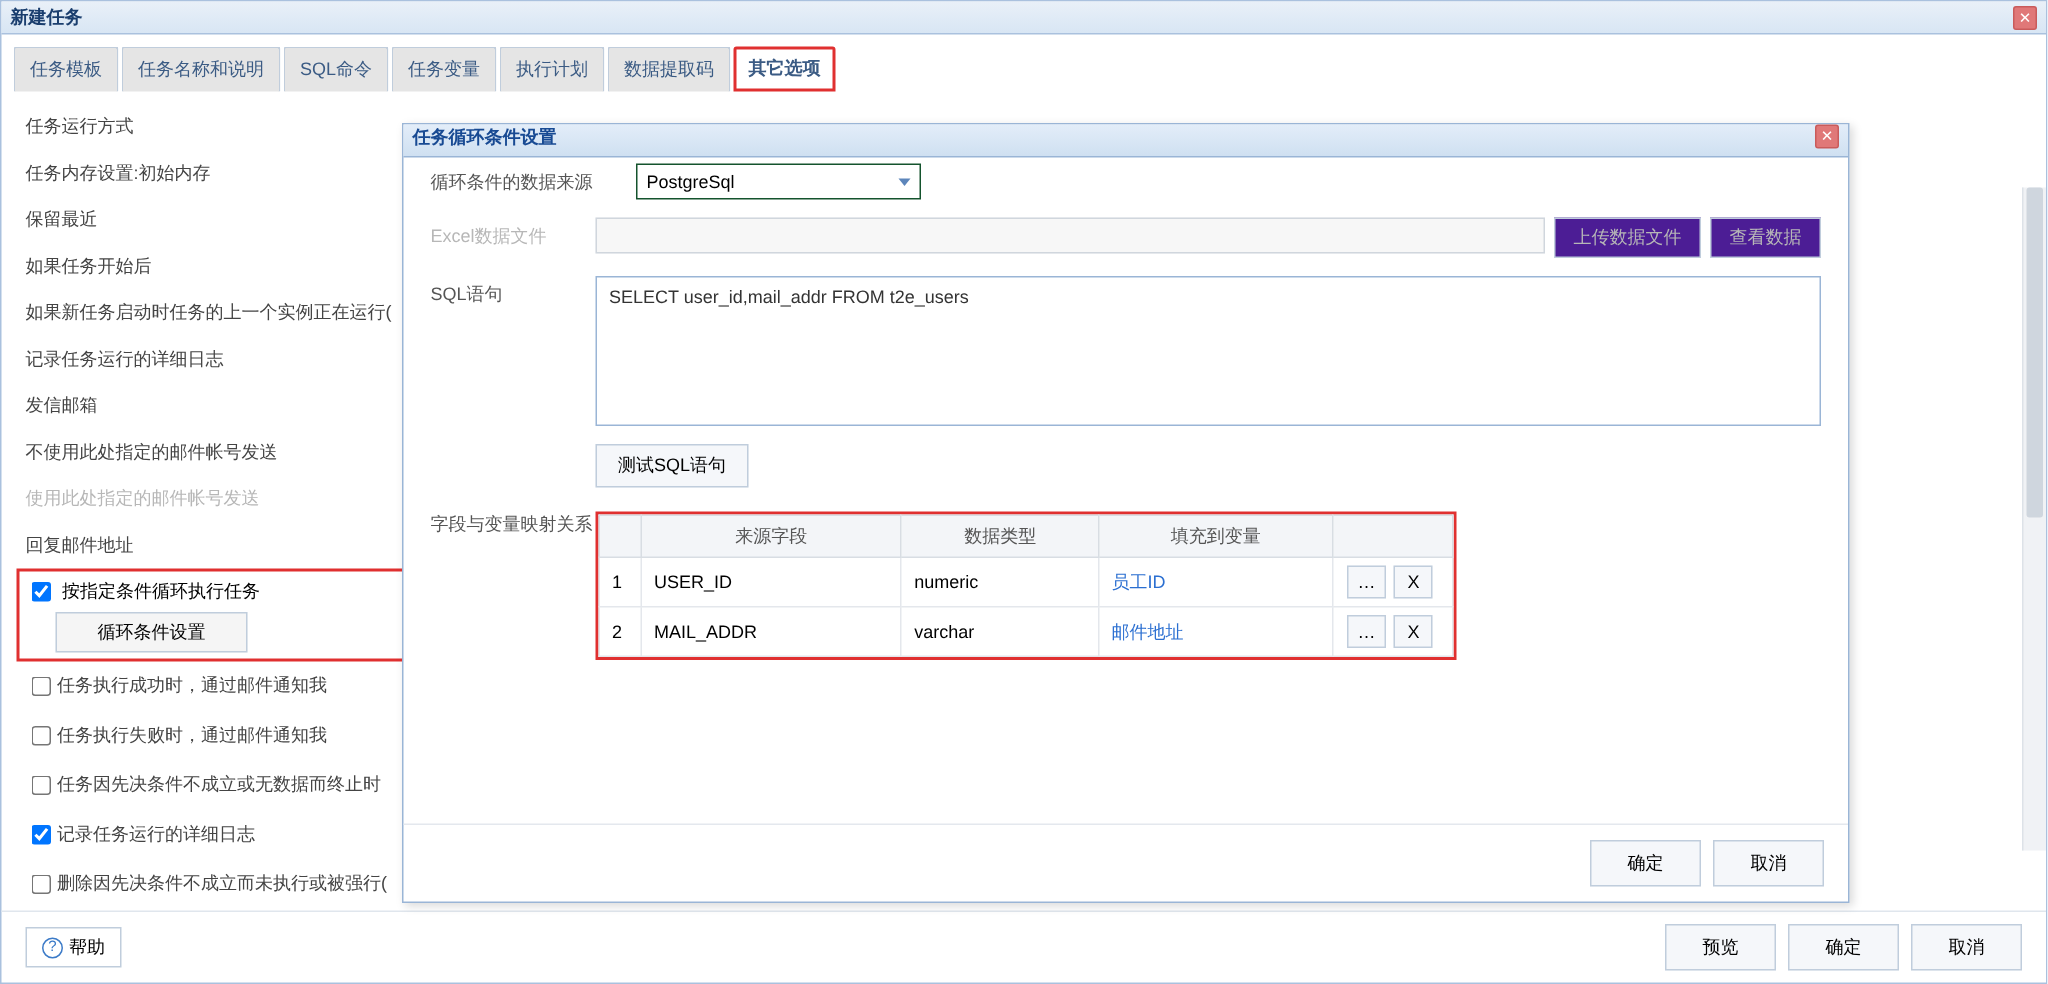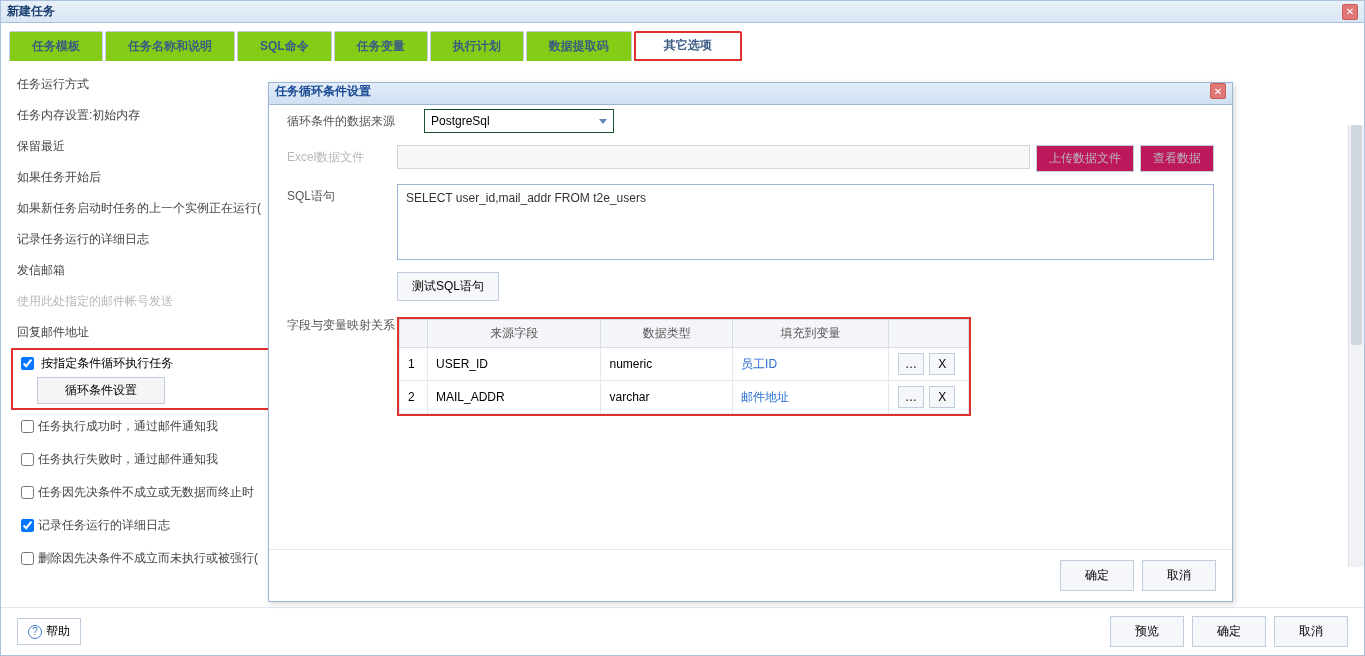--- a/index.html
+++ b/index.html
@@ -4,23 +4,23 @@
 <style>
 * { box-sizing: border-box; font-family: "Microsoft YaHei", Arial, sans-serif; font-size: 12px; }
 body { margin: 0; background: #fff; width: 1365px; height: 656px; overflow: hidden; position: relative; }
 
 .window { border: 1px solid #aac1de; width: 1365px; height: 656px; display: flex; flex-direction: column; }
 .titlebar { background: linear-gradient(#e9f0f8, #d8e6f4); height: 22px; display: flex; align-items: center; padding: 0 6px; border-bottom: 1px solid #aac1de; }
 .titlebar .title { color: #1a3e6e; font-weight: bold; flex: 1; }
 .close-btn { width: 16px; height: 16px; background: #e07878; border: 1px solid #c95b5b; color: #fff; display: flex; align-items: center; justify-content: center; font-size: 10px; border-radius: 2px; cursor: pointer; }
 
 .tabs-row { display: flex; padding: 8px 8px 0 8px; gap: 0; }
-.tab { border: 1px solid #c0cddc; border-bottom: none; padding: 6px 22px; background: #84cc16; color: #3b5b84; cursor: pointer; margin-right: 2px; border-radius: 2px 2px 0 0; font-weight: bold; }
+.tab { border: 1px solid #c0cddc; border-bottom: none; padding: 6px 10px; background: #e5e5e5; color: #3b5b84; cursor: pointer; margin-right: 2px; border-radius: 2px 2px 0 0; }
 .tab.active { background: #fff; font-weight: bold; }
-.tab-highlight { border: 2px solid #e03030; padding: 4px 28px; }
+.tab-highlight { border: 2px solid #e03030; padding: 4px 8px; }
 
 .body-area { flex: 1; padding: 8px 16px; overflow: hidden; position: relative; }
 .option-list { width: 260px; }
 .option-row { padding: 7px 0; color: #444; }
 .option-row.disabled { color: #b7b7b7; }
 .chk { margin-right: 4px; vertical-align: middle; }
 .sub-btn { border: 1px solid #c0cddc; background: #f5f5f5; padding: 4px 27px; cursor: pointer; display: inline-block; margin-left: 20px; margin-top: 4px; }
 .highlight-box { border: 2px solid #e03030; padding: 4px; margin-left: -6px; }
 
 .footer { display: flex; align-items: center; padding: 8px 16px; border-top: 1px solid #e0e6ed; }
@@ -32,23 +32,23 @@
 .dialog { position: absolute; left: 268px; top: 82px; width: 965px; height: 520px; border: 1px solid #9ab5d6; background: #fff; display: flex; flex-direction: column; box-shadow: 2px 2px 6px rgba(0,0,0,0.15); }
 .dialog .dlg-title { background: linear-gradient(#e3edf9, #cfe0f1); height: 22px; display: flex; align-items: flex-start; padding: 0 6px; border-bottom: 1px solid #9ab5d6; }
 .dialog .dlg-title span { color: #184a93; font-weight: bold; flex: 1; }
 .dialog .content { flex: 1; padding: 4px 18px; overflow: auto; }
 .form-row { display: flex; align-items: flex-start; margin-bottom: 12px; }
 .form-label { width: 110px; color: #555; padding-top: 4px; }
 .form-label.disabled { color: #b7b7b7; }
 .select { border: 1px solid #14532d; height: 24px; width: 190px; display: flex; align-items: center; padding: 0 6px; background:#fff;margin-left:27px; }
 .select .arrow { margin-left: auto; width: 0; height: 0; border-left: 4px solid transparent; border-right: 4px solid transparent; border-top: 5px solid #5d86bb; }
 .text-input { border: 1px solid #d0d6dd; background: #f7f7f7; height: 24px; flex: 1; padding: 0 6px; }
-.sm-btn { border: 1px solid #c0cddc; background: #be185d; padding: 4px 12px; margin-left: 6px; cursor: pointer; }
+.sm-btn { border: 1px solid #c0cddc; background: #4c1d95; padding: 4px 12px; margin-left: 6px; cursor: pointer; }
 .sm-btn.disabled { color: #b7b7b7; }
-.sql-area { border: 1px solid #9ab5d6; flex: 1; height: 76px; padding: 6px 8px; color: #333; background:#fff; }
+.sql-area { border: 1px solid #9ab5d6; flex: 1; height: 100px; padding: 6px 8px; color: #333; background:#fff; }
 .test-btn { border: 1px solid #c0cddc; background: #f5f7fa; padding: 5px 14px; cursor: pointer; display: inline-block; }
 
 .mapping-wrap { border: 2px solid #e03030; margin-top: 4px; }
 table.mapping { width: 570px; border-collapse: collapse; }
 table.mapping th { border: 1px solid #d8dde3; background: #f3f5f8; padding: 5px 8px; font-weight: normal; color: #555; }
 table.mapping td { border: 1px solid #e4e7ec; padding: 5px 8px; }
 table.mapping td.link { color: #2b6fd1; cursor: pointer; }
 .row-btn { border: 1px solid #c0cddc; background: #f5f7fa; width: 26px; height: 22px; display: inline-flex; align-items: center; justify-content: center; cursor: pointer; margin: 0 1px; }
 .dlg-footer { padding: 10px 16px; display: flex; justify-content: flex-end; border-top: 1px solid #e4e8ee; }
 
@@ -77,20 +77,21 @@
 
   <div class="body-area">
     <div class="option-list">
       <div class="option-row">任务运行方式</div>
       <div class="option-row">任务内存设置:初始内存</div>
       <div class="option-row">保留最近</div>
       <div class="option-row">如果任务开始后</div>
       <div class="option-row">如果新任务启动时任务的上一个实例正在运行(</div>
       <div class="option-row">记录任务运行的详细日志</div>
       <div class="option-row">发信邮箱</div>
+      <div class="option-row">不使用此处指定的邮件帐号发送</div>
       <div class="option-row disabled">使用此处指定的邮件帐号发送</div>
       <div class="option-row">回复邮件地址</div>
 
       <div class="highlight-box">
         <div>
           <input type="checkbox" class="chk" checked="" style="">
           <span>按指定条件循环执行任务</span>
         </div>
         <div class="sub-btn">循环条件设置</div>
       </div>

